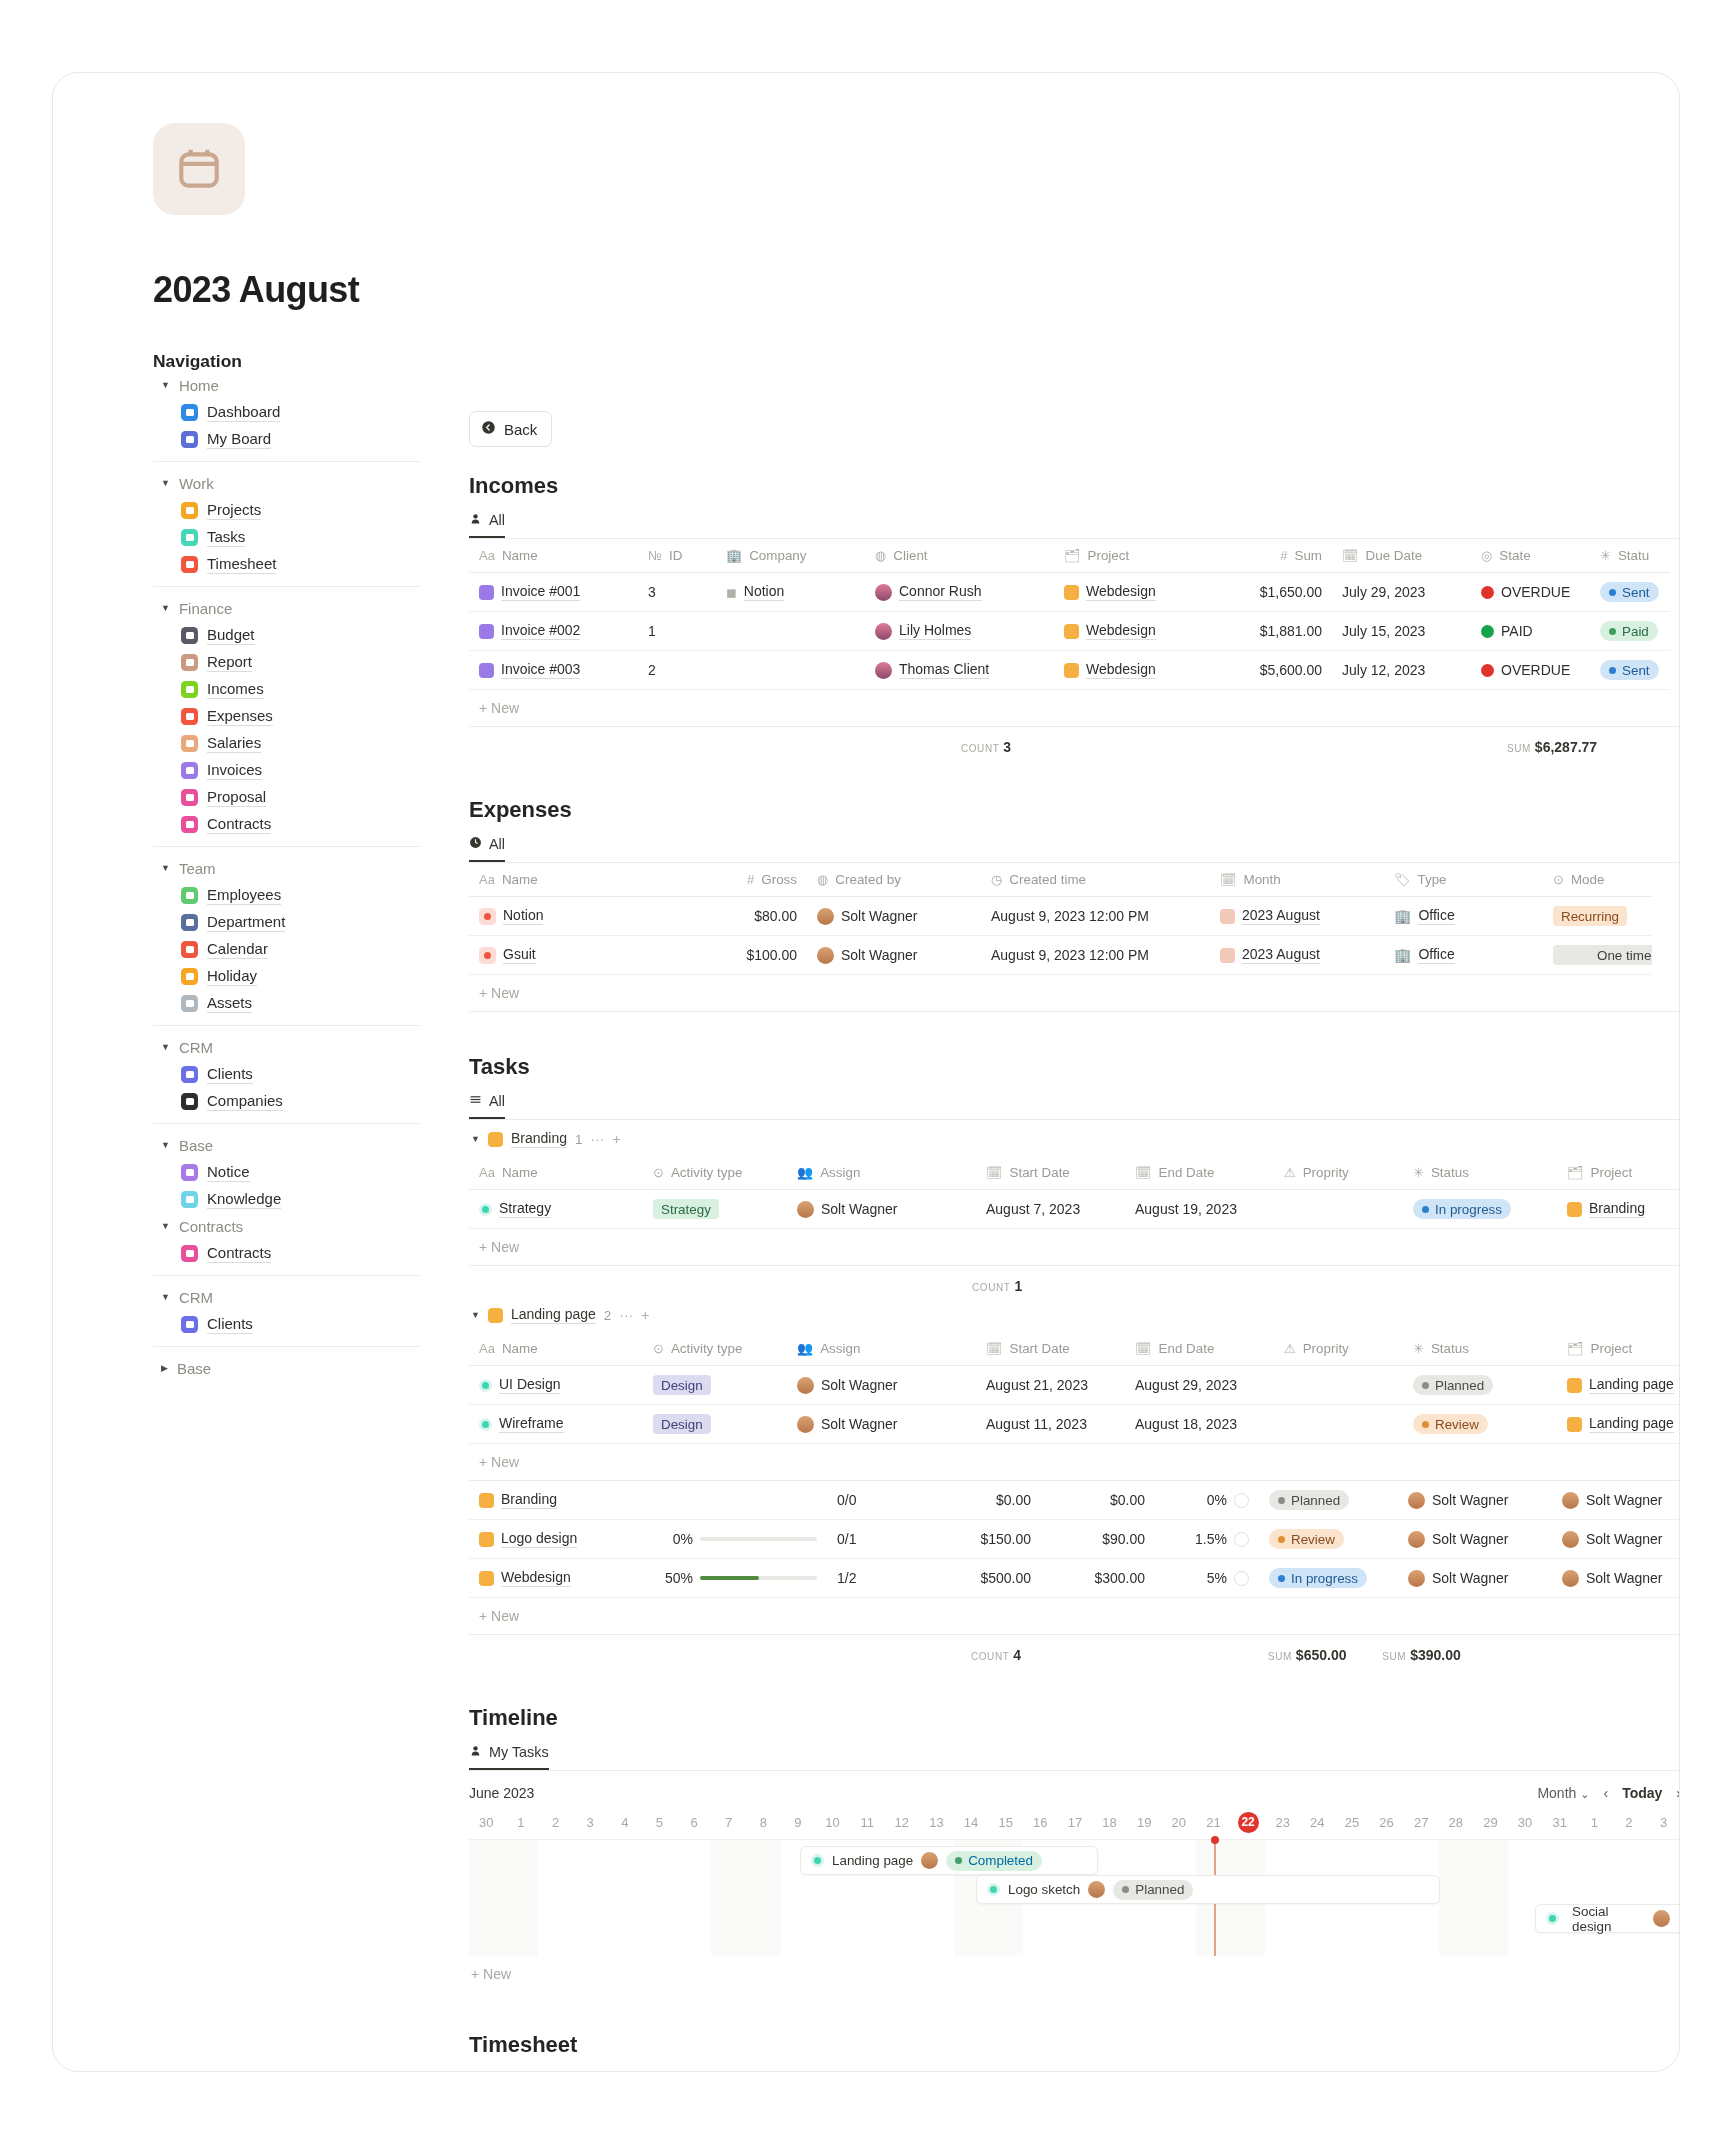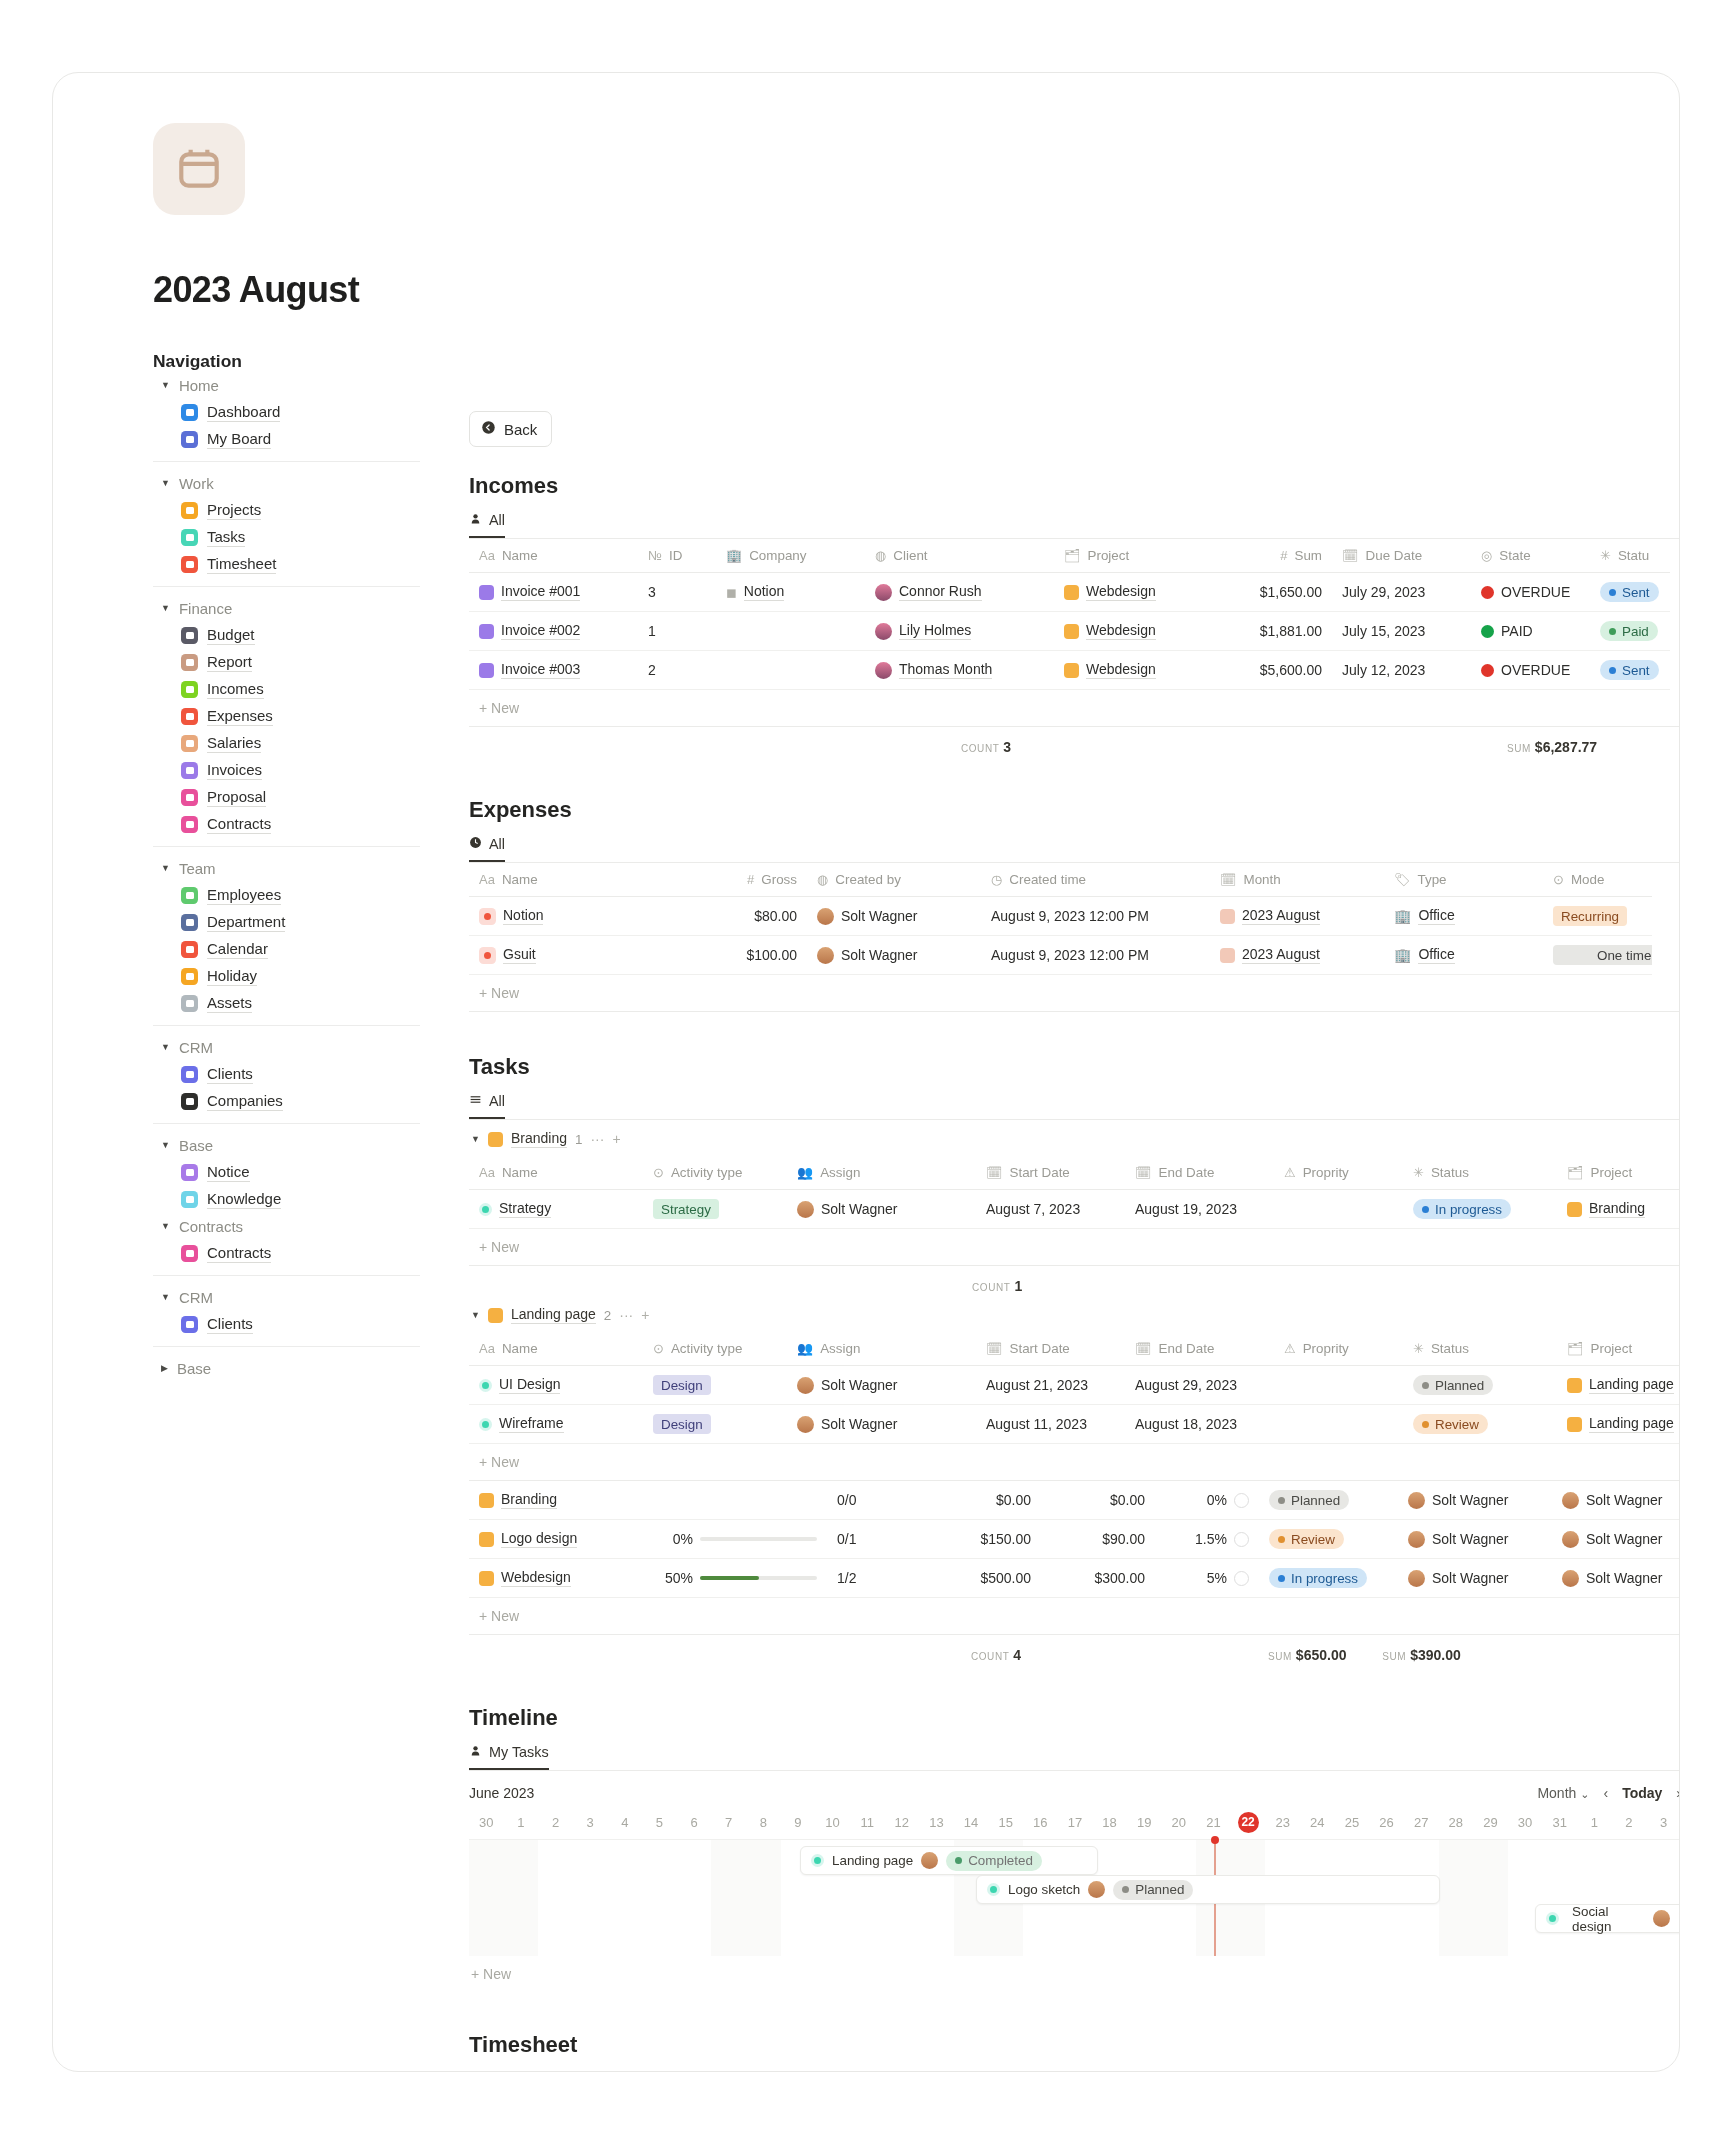--- a/index.html
+++ b/index.html
@@ -526,21 +526,21 @@
                 <div class="td-in">
                   <span class="sq-ic" style="background: rgb(155, 122, 232);"></span>
                   <span class="ul">Invoice #003</span>
                 </div>
               </td>
               <td>2</td>
               <td></td>
               <td>
                 <div class="td-in">
                   <span class="av b"></span>
-                  <span class="ul">Thomas Month</span>
+                  <span class="ul">Thomas Client</span>
                 </div>
               </td>
               <td>
                 <div class="td-in">
                   <span class="sq-ic" style="background: rgb(245, 176, 65);"></span>
                   <span class="ul">Webdesign</span>
                 </div>
               </td>
               <td class="num">$5,600.00</td>
               <td>July 12, 2023</td>
@@ -1216,21 +1216,21 @@
             <div class="tl-col"></div>
             <div class="tl-col"></div>
             <div class="tl-col"></div>
             <div class="tl-col"></div>
           </div>
         <div class="tl-now" id="tl-now" style="left: 745px;"></div>
       <div class="tl-bar" style="left: 331px; width: 298px; top: 6px;">
             <span class="bigdot" style="background: rgb(61, 214, 176); border: 3px solid rgb(215, 245, 238);"></span>
             <span>Landing page</span>
             <span class="av"></span>
-            <span class="chip" style="background: rgb(215, 240, 224); color: #737373;">
+            <span class="chip" style="background: rgb(215, 240, 224); color: #0369a1;">
               <span class="dot" style="background: rgb(74, 156, 106);"></span>
               <span>Completed</span>
             </span>
           </div>
           <div class="tl-bar" style="left: 507px; width: 464px; top: 35px;">
             <span class="bigdot" style="background: rgb(61, 214, 176); border: 3px solid rgb(215, 245, 238);"></span>
             <span>Logo sketch</span>
             <span class="av"></span>
             <span class="chip" style="background: rgb(231, 231, 228); color: rgb(74, 74, 70);">
               <span class="dot" style="background: rgb(141, 141, 134);"></span>

